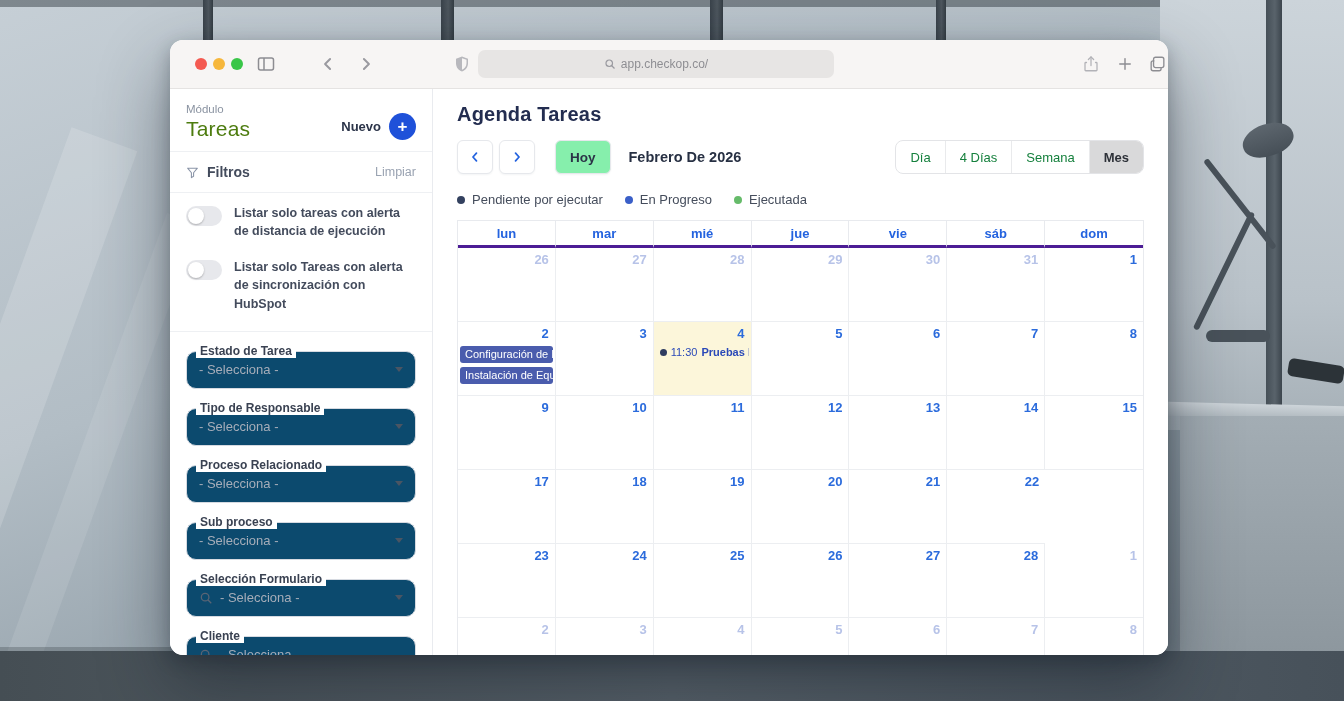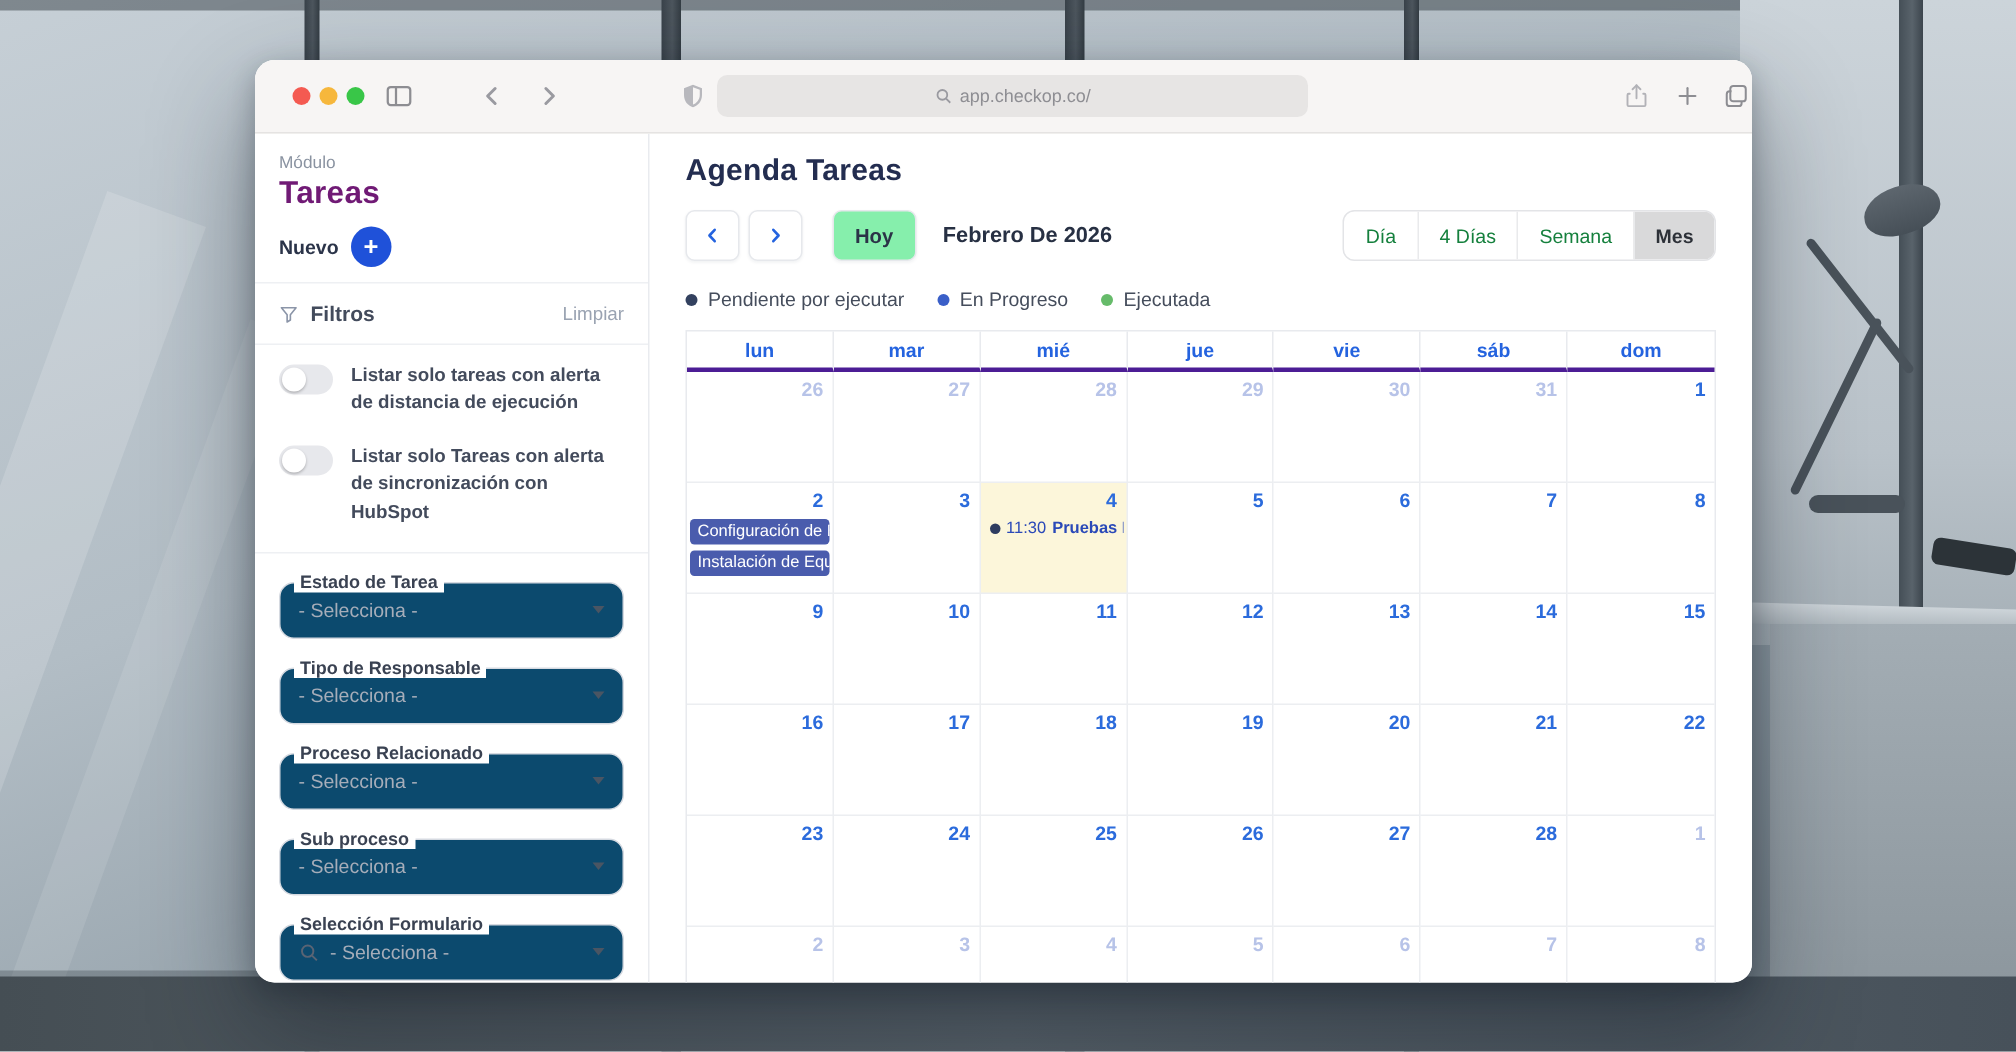--- a/index.html
+++ b/index.html
@@ -31,33 +31,33 @@
 
   
   .window{position:absolute;left:170px;top:40px;width:998px;height:615px;border-radius:13px;background:#fff;
     box-shadow:0 30px 70px rgba(15,25,35,.45),0 6px 18px rgba(15,25,35,.28);overflow:hidden;}
   .chrome{height:48px;background:#f7f5f4;border-bottom:1px solid #e5e3e2;position:relative;}
   .tl{position:absolute;top:18px;width:12px;height:12px;border-radius:50%;}
   .tl-red{left:25px;background:#f45a51;} .tl-yellow{left:43px;background:#f6b73c;} .tl-green{left:61px;background:#39c648;}
   .chrome-ic{position:absolute;top:14px;color:#8d8d92;}
   .ic-sidebar{left:86px;} .ic-back{left:148px;} .ic-fwd{left:186px;} .ic-shield{left:283px;}
   .ic-share{left:912px;} .ic-plus{left:946px;} .ic-tabs{left:978px;}
-  .urlbar{position:absolute;left:308px;top:10px;width:394px;height:28px;border-radius:7px;background:#e7e5e4;
+  .urlbar{position:absolute;left:308px;top:10px;width:356px;height:28px;border-radius:7px;background:#e7e5e4;
     display:flex;align-items:center;justify-content:center;gap:5px;color:#8e8e93;font-size:12px;}
   .urlbar svg{flex:0 0 auto;}
 
   
   .content{display:flex;height:567px;overflow:hidden;background:#fff;}
   .sidebar{width:263px;box-sizing:border-box;border-right:1px solid #e9ebef;padding:0 16px;position:relative;flex:0 0 auto;}
   .mainarea{flex:1;box-sizing:border-box;padding:0 24px;overflow:hidden;}
 
   
-  .sb-header{padding:14px 0 10px;display:flex;align-items:flex-start;justify-content:space-between;flex-direction:column;}
+  .sb-header{padding:14px 0 10px;display:flex;align-items:flex-start;justify-content:space-between;}
   .module-label{font-size:11.5px;color:#8a93a1;margin-bottom:2px;}
-  .module-title{font-size:21px;font-weight:bold;color:#701a75;letter-spacing:.2px;}
+  .module-title{font-size:21px;font-weight:normal;color:#4d7c0f;letter-spacing:.2px;}
   .new-wrap{display:flex;align-items:center;gap:8px;margin-top:10px;}
   .new-label{font-size:13px;font-weight:bold;color:#2b3449;}
   .new-btn{width:27px;height:27px;border-radius:50%;background:#1f51d9;color:#fff;display:flex;align-items:center;justify-content:center;
     font-size:17px;font-weight:600;cursor:pointer;line-height:1;}
   .sb-div{height:1px;background:#eef0f3;margin:0 -16px;}
   .filters-row{height:40px;display:flex;align-items:center;justify-content:space-between;}
   .filters-left{display:flex;align-items:center;gap:8px;font-size:14px;font-weight:bold;color:#434b5c;}
   .clear-link{font-size:12.5px;color:#9aa3b2;cursor:pointer;}
   .toggle-row{display:flex;align-items:flex-start;gap:12px;margin:11px 0 18px;}
   .toggle{flex:0 0 auto;width:36px;height:20px;border-radius:10px;background:#e7e8ec;position:relative;margin-top:2px;cursor:pointer;}
@@ -394,23 +394,20 @@
               </div>
               <div class="cell">
                 <span class="daynum">14</span>
               </div>
               <div class="cell">
                 <span class="daynum">15</span>
               </div>
             </div>
             <div class="cal-week">
               <div class="cell">
-                <span class="daynum">16</span>
-              </div>
-              <div class="cell">
                 <span class="daynum">17</span>
               </div>
               <div class="cell">
                 <span class="daynum">18</span>
               </div>
               <div class="cell">
                 <span class="daynum">19</span>
               </div>
               <div class="cell">
                 <span class="daynum">20</span>

